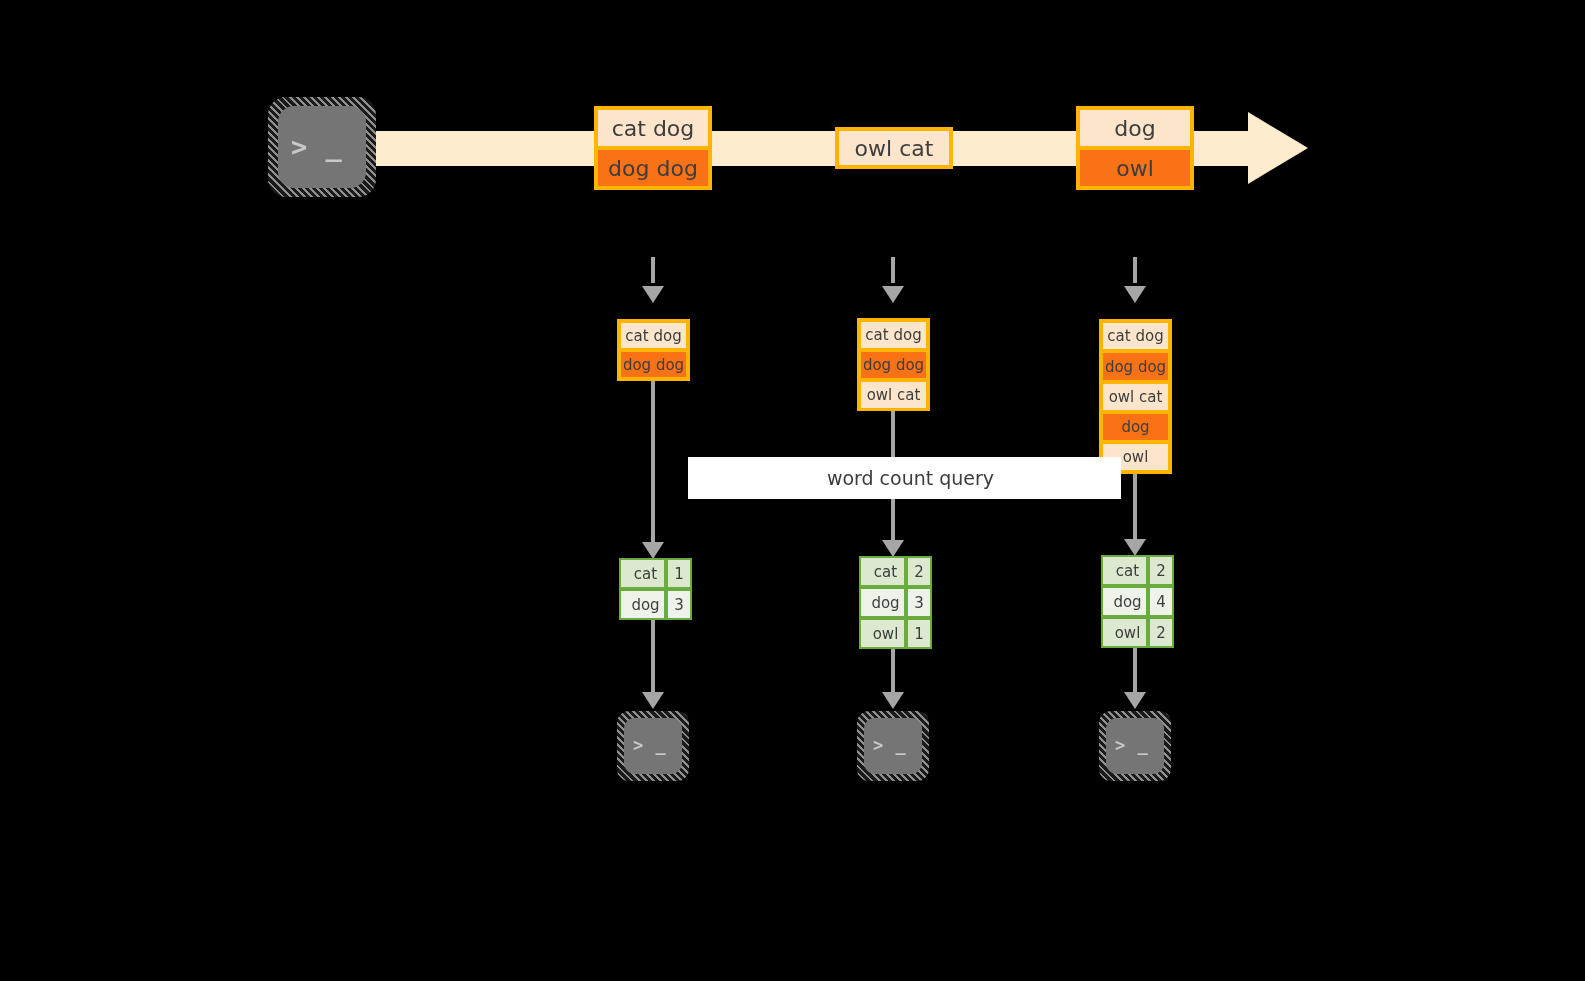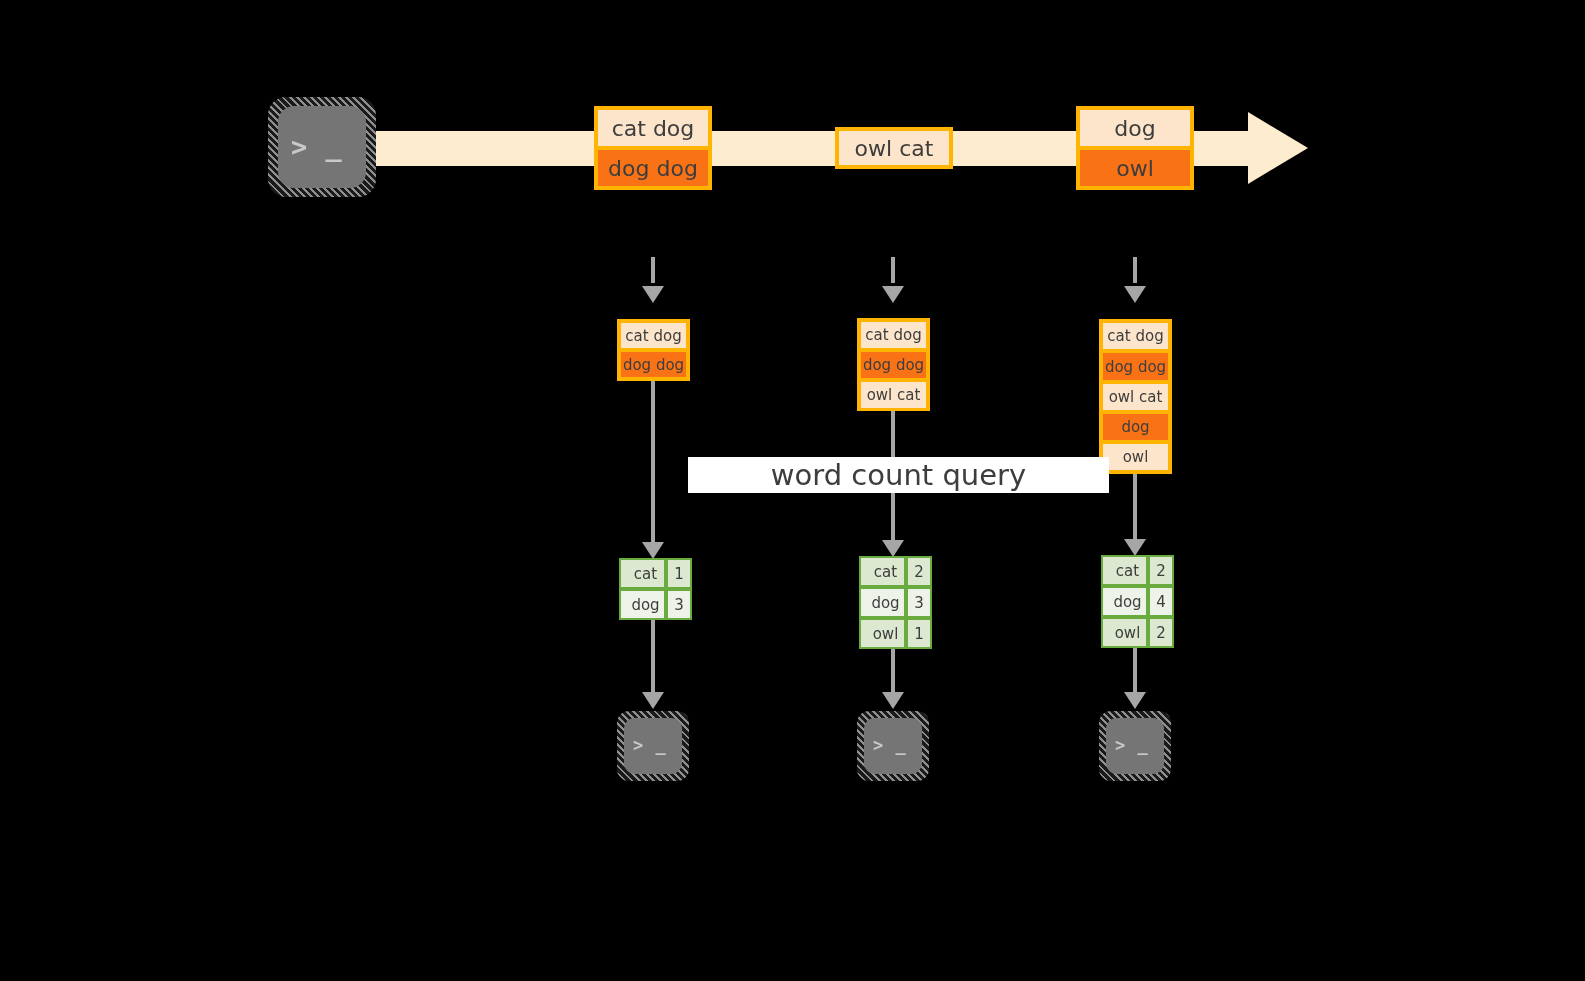--- a/index.html
+++ b/index.html
@@ -214,15 +214,15 @@
 
   <div class="gline" style="left:1133px;top:648px;height:50px;"></div>
   <div class="ghead" style="left:1124px;top:692px;"></div>
 
   <div class="term term-small" style="left:1099px;top:711px;">
     <div class="term-inner">
       <span class="term-glyph">&gt; _</span>
     </div>
   </div>
 
-  <div class="banner" style="left:688px;top:457px;width:421px;height:36px;font-size:29px;">word count query</div>
+  <div class="banner" style="left:688px;top:457px;width:421px;height:42px;font-size:19px;padding-left:12px;">word count query</div>
 
 </div>
 
 </body></html>

